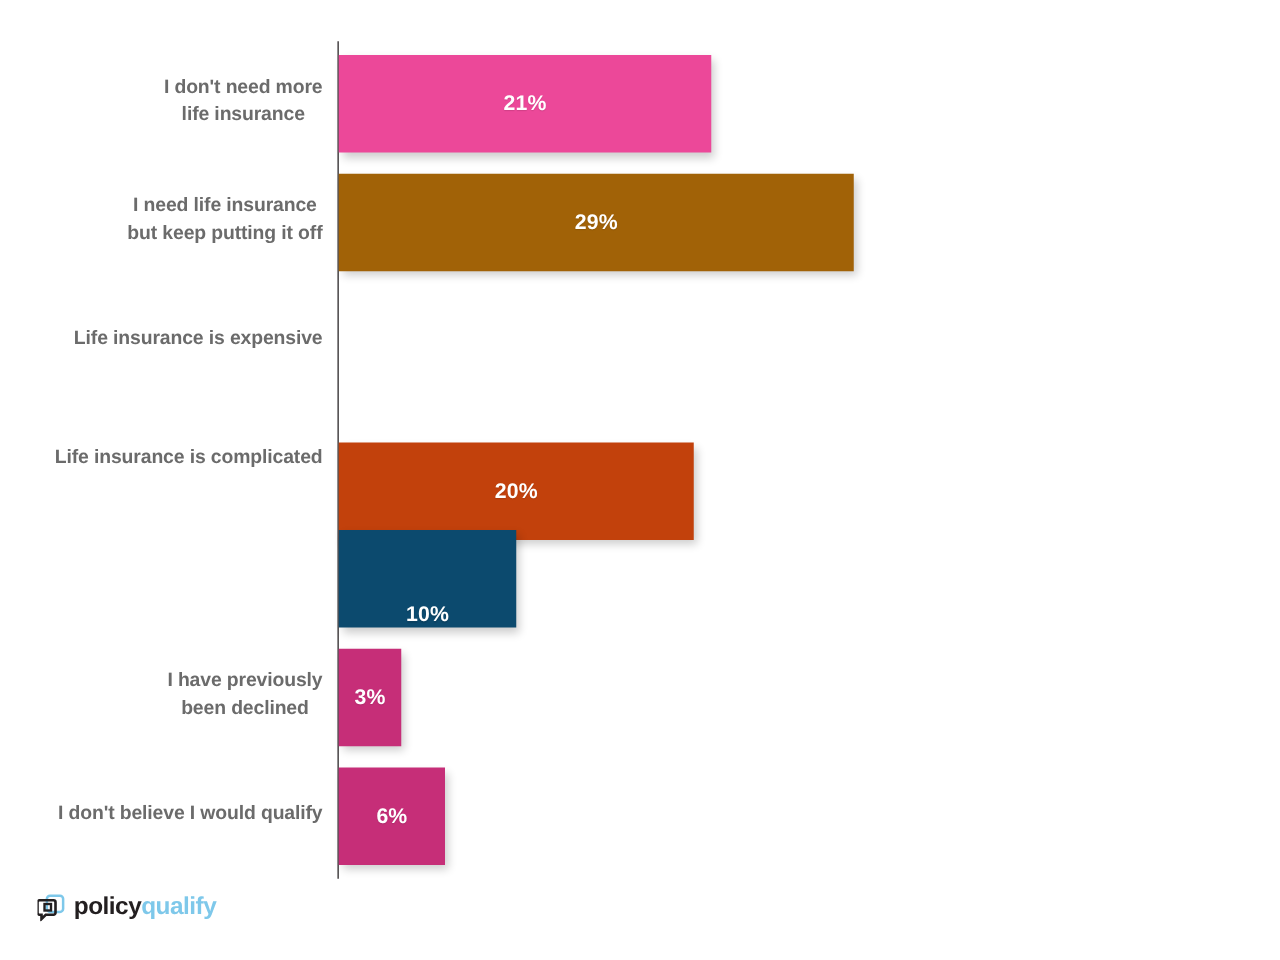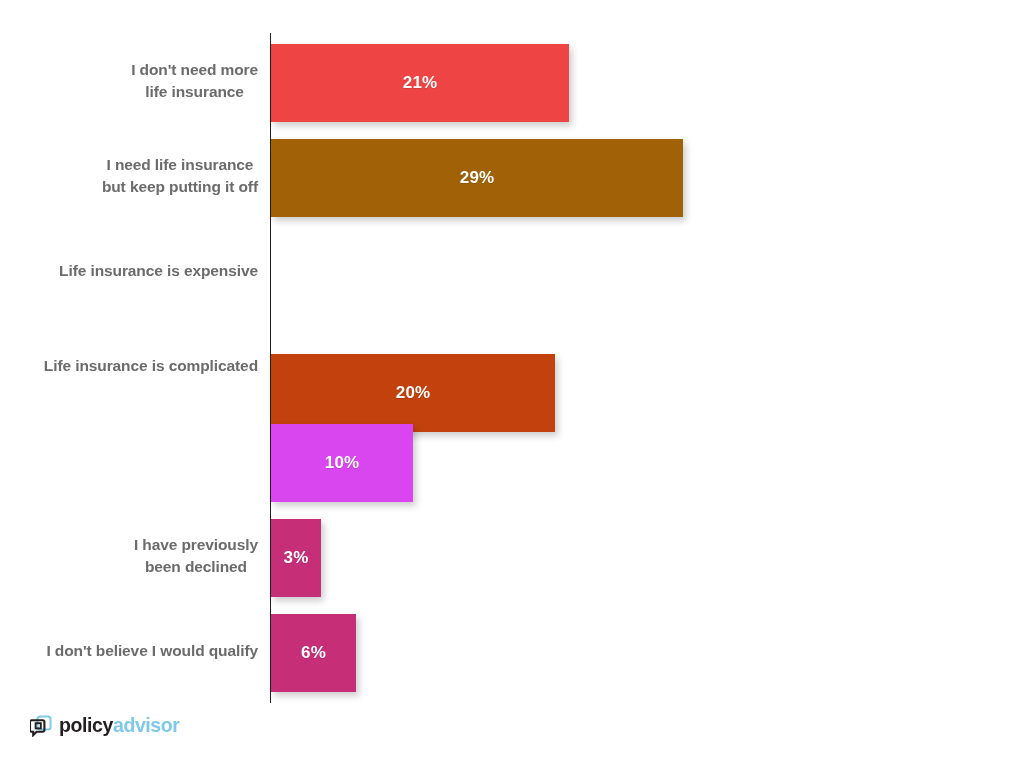--- a/index.html
+++ b/index.html
@@ -126,21 +126,21 @@
 <div id="chart-root">
 
   <div class="plot">
     <div class="axis-line"></div>
 
     <div id="rows">
         <div class="row" style="top: 0px;">
           <div class="cat-label">I don't need more
 life insurance</div>
           <div class="bar-wrap" style="width: 298px;">
-            <div class="bar" style="background: #ef4444;">
+            <div class="bar" style="background: #ec4899;">
               <span class="bar-value" style="color: rgb(255, 255, 255);">21%</span>
             </div>
           </div>
         </div>
         <div class="row" style="top: 95px;">
           <div class="cat-label">I need life insurance
 but keep putting it off</div>
           <div class="bar-wrap" style="width: 412px;">
             <div class="bar" style="background: #a16207;">
               <span class="bar-value" style="color: rgb(255, 255, 255);">29%</span>
@@ -153,21 +153,21 @@
         <div class="row" style="top: 285px;">
           <div class="cat-label">Life insurance is complicated</div>
           <div class="bar-wrap" style="width: 284px;">
             <div class="bar" style="background: #c2410c; margin-top: 25px;">
               <span class="bar-value" style="color: rgb(255, 255, 255);">20%</span>
             </div>
           </div>
         </div>
         <div class="row" style="top: 380px;">
           <div class="bar-wrap" style="width: 142px;">
-            <div class="bar" style="background: #d946ef;">
+            <div class="bar" style="background: #0c4a6e; align-items: flex-end;">
               <span class="bar-value" style="color: rgb(255, 255, 255);">10%</span>
             </div>
           </div>
         </div>
         <div class="row" style="top: 475px;">
           <div class="cat-label">I have previously
 been declined</div>
           <div class="bar-wrap" style="width: 50px;">
             <div class="bar" style="background: rgb(198, 46, 120);">
               <span class="bar-value" style="color: rgb(255, 255, 255);">3%</span>
@@ -187,16 +187,16 @@
 
   <div class="logo">
     <span class="logo-mark">
       <svg width="22" height="22" viewBox="0 0 22 22" aria-hidden="true">
         <rect x="7.5" y="1.5" width="13" height="13" rx="2.5" ry="2.5" fill="none" stroke="#7ec8ea" stroke-width="2"></rect>
         <path d="M1.6 5.2 h11.2 a1.6 1.6 0 0 1 1.6 1.6 v8.4 a1.6 1.6 0 0 1 -1.6 1.6 h-6.2
                  l-3.4 3.4 v-3.4 h-1.6 a1.6 1.6 0 0 1 -1.6 -1.6 v-8.4 a1.6 1.6 0 0 1 1.6 -1.6 z" fill="none" stroke="#231f20" stroke-width="2.1"></path>
         <rect x="5.6" y="8.2" width="5.2" height="5.2" fill="none" stroke="#231f20" stroke-width="1.9"></rect>
       </svg>
     </span>
-    <span class="logo-wordmark"><span class="w-policy">policy</span><span class="w-advisor">advisor</span></span>
+    <span class="logo-wordmark"><span class="w-policy">policy</span><span class="w-advisor">qualify</span></span>
   </div>
 
 </div>
 
 </body></html>

